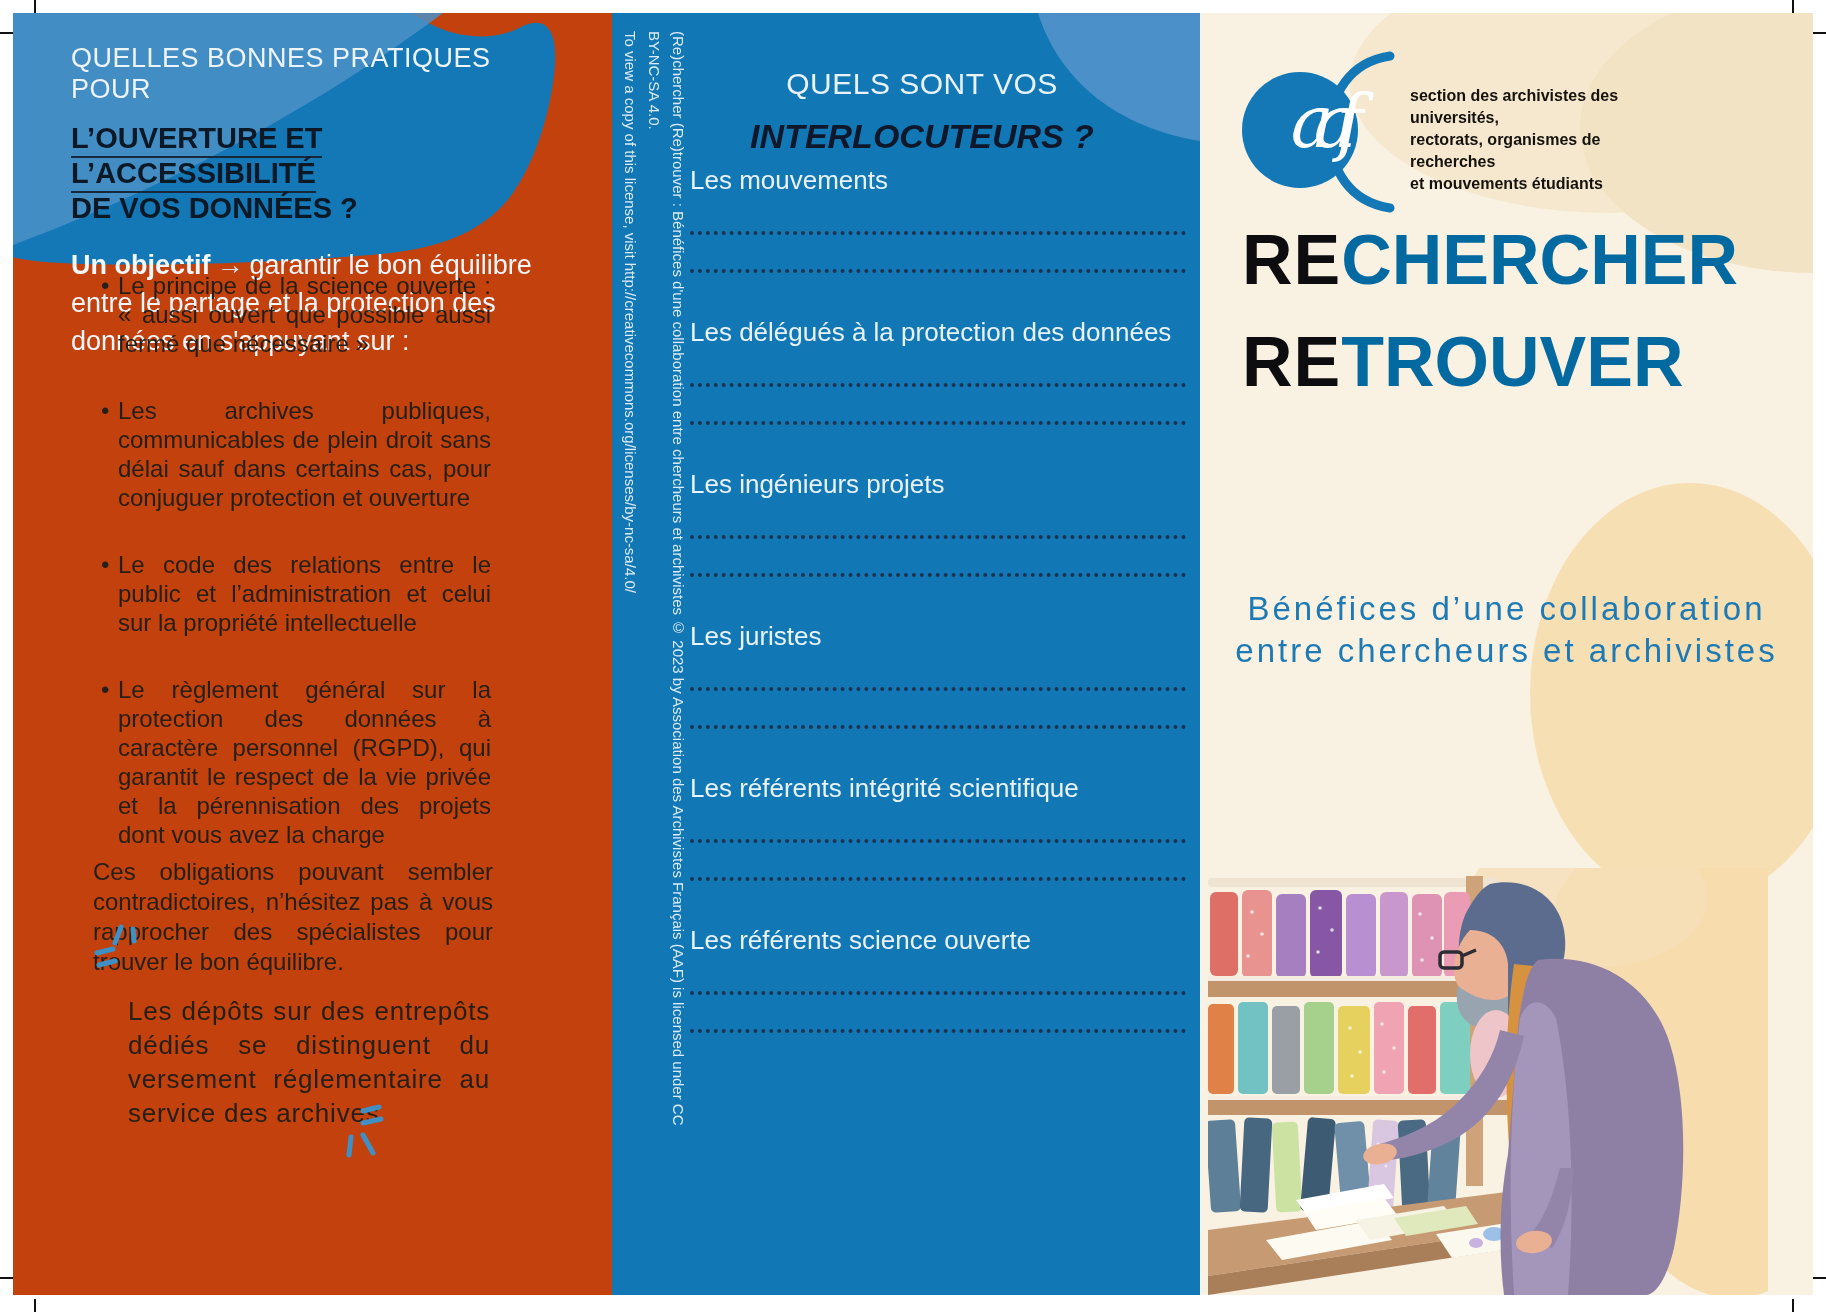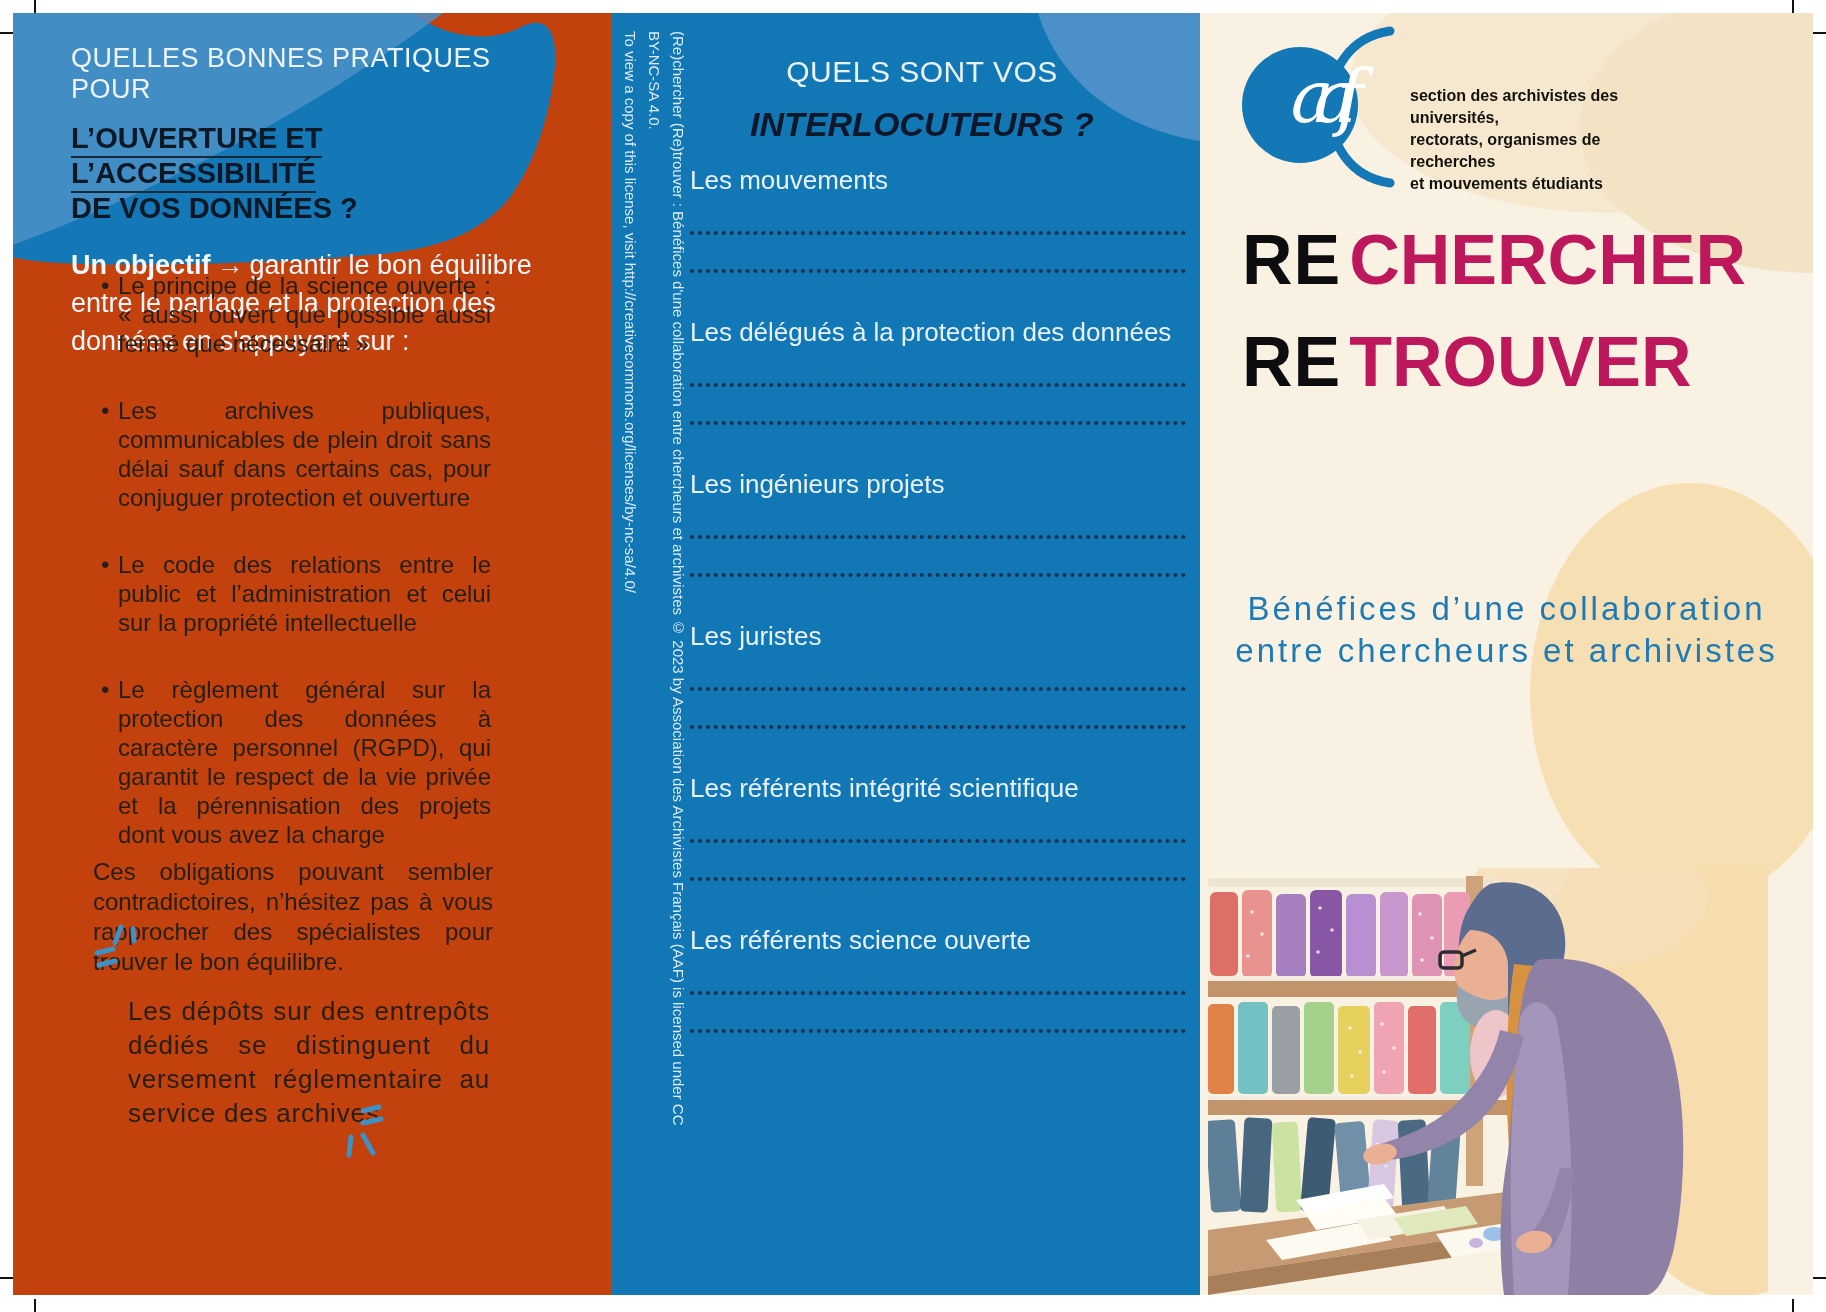--- a/index.html
+++ b/index.html
@@ -37,41 +37,41 @@
     color:#241f18;font-size:26px;line-height:34px;letter-spacing:.8px;text-align:justify;}
   .sparkle{position:absolute;}
 
   
   #panel-middle{left:612px;width:588px;background:#1278b5;}
   #middle-corner{position:absolute;top:0;right:0;}
   #license{position:absolute;left:4px;top:18px;height:1262px;width:74px;
     writing-mode:vertical-rl;color:#dcebf6;font-size:15px;line-height:24px;}
   #license span{display:block;}
   #middle-titles{position:absolute;top:38px;left:70px;width:480px;text-align:center;}
-  .mtitle1{color:#e9f2f9;font-size:30px;letter-spacing:.5px;margin:4px 0 16px 0;}
+  .mtitle1{color:#e9f2f9;font-size:30px;letter-spacing:.5px;margin:16px 0 16px 0;}
   .mtitle2{color:#0f172a;font-size:34px;font-weight:bold;margin:14px;font-style:italic;}
   #interlocutors{position:absolute;top:150px;left:78px;width:496px;}
   .interlocutor{margin-bottom:42px;}
   .interlocutor .label{color:#e9f2f9;font-size:26px;line-height:34px;margin-bottom:34px;}
   .dots{height:0;border-top:4px dotted #1b3350;margin-bottom:34px;}
   .dots:last-child{margin-bottom:0;}
 
   
   #panel-right{left:1200px;width:613px;background:#f9f1e1;overflow:hidden;}
   .tanblob{position:absolute;background:#f1e3c3;border-radius:50%;}
-  #logo{position:absolute;left:38px;top:8px;width:200px;height:172px;}
+  #logo{position:absolute;left:38px;top:33px;width:200px;height:172px;}
   #logo-monogram{position:absolute;left:14px;top:34px;width:130px;text-align:center;
     color:#ffffff;font-family:"DejaVu Serif", serif;font-style:italic;
     font-size:72px;letter-spacing:-20px;}
   #logo-caption{position:absolute;left:185px;top:72px;width:260px;
     color:#15120e;font-size:16px;font-weight:bold;line-height:22px;margin-left:25px;}
   #big-title{position:absolute;left:42px;top:196px;width:560px;}
   .title-line{font-size:70px;line-height:102px;font-weight:bold;white-space:nowrap;}
   .title-re{color:#0d0d10;font-weight:800;letter-spacing:1px;}
-  .title-rest{color:#be185d;margin-left:8px;}
+  .title-rest{color:#0369a1;margin-left:0;}
   #subtitle{position:absolute;left:0;top:575px;width:613px;text-align:center;
     color:#1d7ab5;font-size:33px;line-height:42px;letter-spacing:3px;}
   #illustration{position:absolute;left:8px;top:855px;width:560px;height:427px;}
 </style>
 </head>
 <body>
 
 <div class="crop h" style="left:0;top:32px"></div>
 <div class="crop v" style="left:34px;top:0"></div>
 <div class="crop h" style="left:1807px;top:32px"></div>

